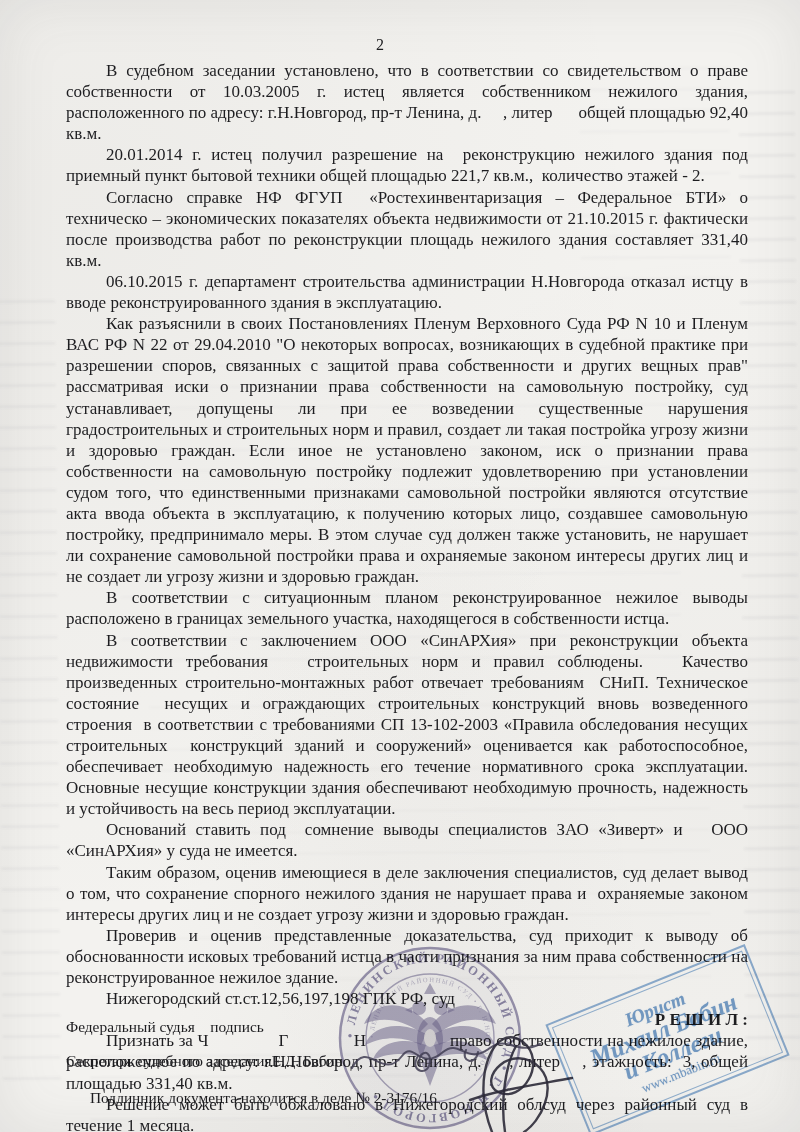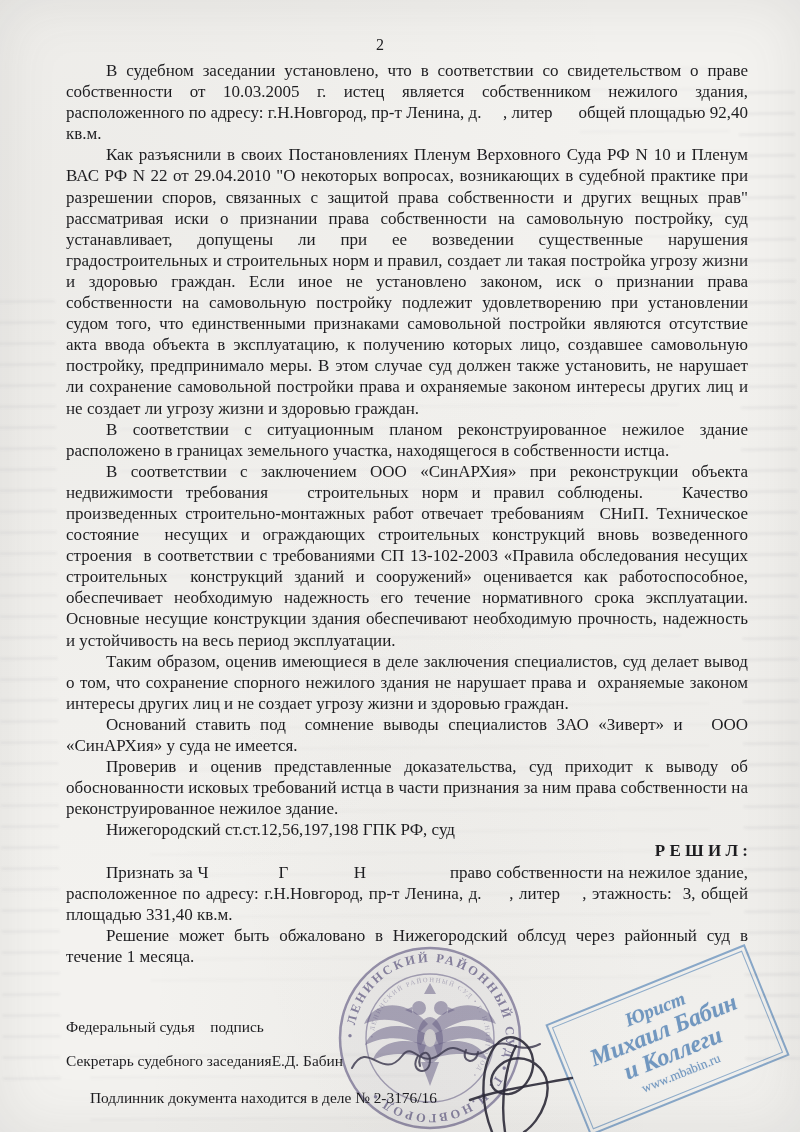--- a/index.html
+++ b/index.html
@@ -108,33 +108,36 @@
   <div class="bleed b4"></div>
   <div class="bleed b5"></div>
   <div class="bleed b6"></div>
 
   <div class="page-number">2</div>
 
   <div class="doc">
 
       <p class="body">В судебном заседании установлено, что в соответствии со свидетельством о праве собственности от 10.03.2005 г. истец является собственником нежилого здания, расположенного по адресу: г.Н.Новгород, пр-т Ленина, д.&nbsp;&nbsp;&nbsp;&nbsp; , литер &nbsp;&nbsp;&nbsp;&nbsp; общей площадью 92,40 кв.м.</p>
 
-
-
+      <p class="body">20.01.2014 г. истец получил разрешение на &nbsp;реконструкцию нежилого здания под приемный пункт бытовой техники общей площадью 221,7 кв.м., &nbsp;количество этажей - 2.</p>
+
+      <p class="body">Согласно справке НФ ФГУП &nbsp;«Ростехинвентаризация – Федеральное БТИ» о техническо – экономических показателях объекта недвижимости от 21.10.2015 г. фактически после производства работ по реконструкции площадь нежилого здания составляет 331,40 кв.м.</p>
+
+      <p class="body">06.10.2015 г. департамент строительства администрации Н.Новгорода отказал истцу в вводе реконструированного здания в эксплуатацию.</p>
 
       <p class="body">Как разъяснили в своих Постановлениях Пленум Верховного Суда РФ N 10 и Пленум ВАС РФ N 22 от 29.04.2010 "О некоторых вопросах, возникающих в судебной практике при разрешении споров, связанных с защитой права собственности и других вещных прав" рассматривая иски о признании права собственности на самовольную постройку, суд устанавливает, &nbsp;допущены &nbsp;ли &nbsp;при &nbsp;ее &nbsp;возведении &nbsp;существенные &nbsp;нарушения градостроительных и строительных норм и правил, создает ли такая постройка угрозу жизни и здоровью граждан. Если иное не установлено законом, иск о признании права собственности на самовольную постройку подлежит удовлетворению при установлении судом того, что единственными признаками самовольной постройки являются отсутствие акта ввода объекта в эксплуатацию, к получению которых лицо, создавшее самовольную постройку, предпринимало меры. В этом случае суд должен также установить, не нарушает ли сохранение самовольной постройки права и охраняемые законом интересы других лиц и не создает ли угрозу жизни и здоровью граждан.</p>
 
-      <p class="body">В соответствии с ситуационным планом реконструированное нежилое здание расположено в границах земельного участка, находящегося в собственности истца.</p>
+      <p class="body">В соответствии с ситуационным планом реконструированное нежилое выводы расположено в границах земельного участка, находящегося в собственности истца.</p>
 
       <p class="body">В соответствии с заключением ООО «СинАРХия» при реконструкции объекта недвижимости требования &nbsp;&nbsp;строительных норм и правил соблюдены. &nbsp;&nbsp;Качество произведенных строительно-монтажных работ отвечает требованиям &nbsp;СНиП. Техническое состояние &nbsp;несущих и ограждающих строительных конструкций вновь возведенного строения &nbsp;в соответствии с требованиями СП 13-102-2003 «Правила обследования несущих строительных &nbsp;конструкций зданий и сооружений» оценивается как работоспособное, обеспечивает необходимую надежность его течение нормативного срока эксплуатации. Основные несущие конструкции здания обеспечивают необходимую прочность, надежность и устойчивость на весь период эксплуатации.</p>
 
 
+      <p class="body">Оснований ставить под &nbsp;сомнение выводы специалистов ЗАО «Зиверт» и &nbsp;&nbsp;ООО «СинАРХия» у суда не имеется.</p>
+
       <p class="body">Таким образом, оценив имеющиеся в деле заключения специалистов, суд делает вывод о том, что сохранение спорного нежилого здания не нарушает права и &nbsp;охраняемые законом интересы других лиц и не создает угрозу жизни и здоровью граждан.</p>
-
-      <p class="body">Оснований ставить под &nbsp;сомнение выводы специалистов ЗАО «Зиверт» и &nbsp;&nbsp;ООО «СинАРХия» у суда не имеется.</p>
 
       <p class="body">Проверив и оценив представленные доказательства, суд приходит к выводу об обоснованности исковых требований истца в части признания за ним права собственности на реконструированное нежилое здание.</p>
 
       <p class="body">Нижегородский ст.ст.12,56,197,198 ГПК РФ, суд</p>
 
       <p class="center">Р Е Ш И Л :</p>
 
       <p class="body">Признать за Ч&nbsp;&nbsp;&nbsp;&nbsp;&nbsp;&nbsp;&nbsp;&nbsp;&nbsp;&nbsp;&nbsp;&nbsp;&nbsp;&nbsp; Г&nbsp;&nbsp;&nbsp;&nbsp;&nbsp;&nbsp;&nbsp;&nbsp;&nbsp;&nbsp;&nbsp;&nbsp;&nbsp; Н&nbsp;&nbsp;&nbsp;&nbsp;&nbsp;&nbsp;&nbsp;&nbsp;&nbsp;&nbsp;&nbsp;&nbsp;&nbsp;&nbsp;&nbsp;&nbsp;&nbsp; право собственности на нежилое здание, расположенное по адресу: г.Н.Новгород, пр-т Ленина, д.&nbsp;&nbsp;&nbsp;&nbsp; , литер&nbsp;&nbsp;&nbsp; , этажность: &nbsp;3, общей площадью 331,40 кв.м.</p>
 
       <p class="body">Решение может быть обжаловано в Нижегородский облсуд через районный суд в течение 1 месяца.</p>

